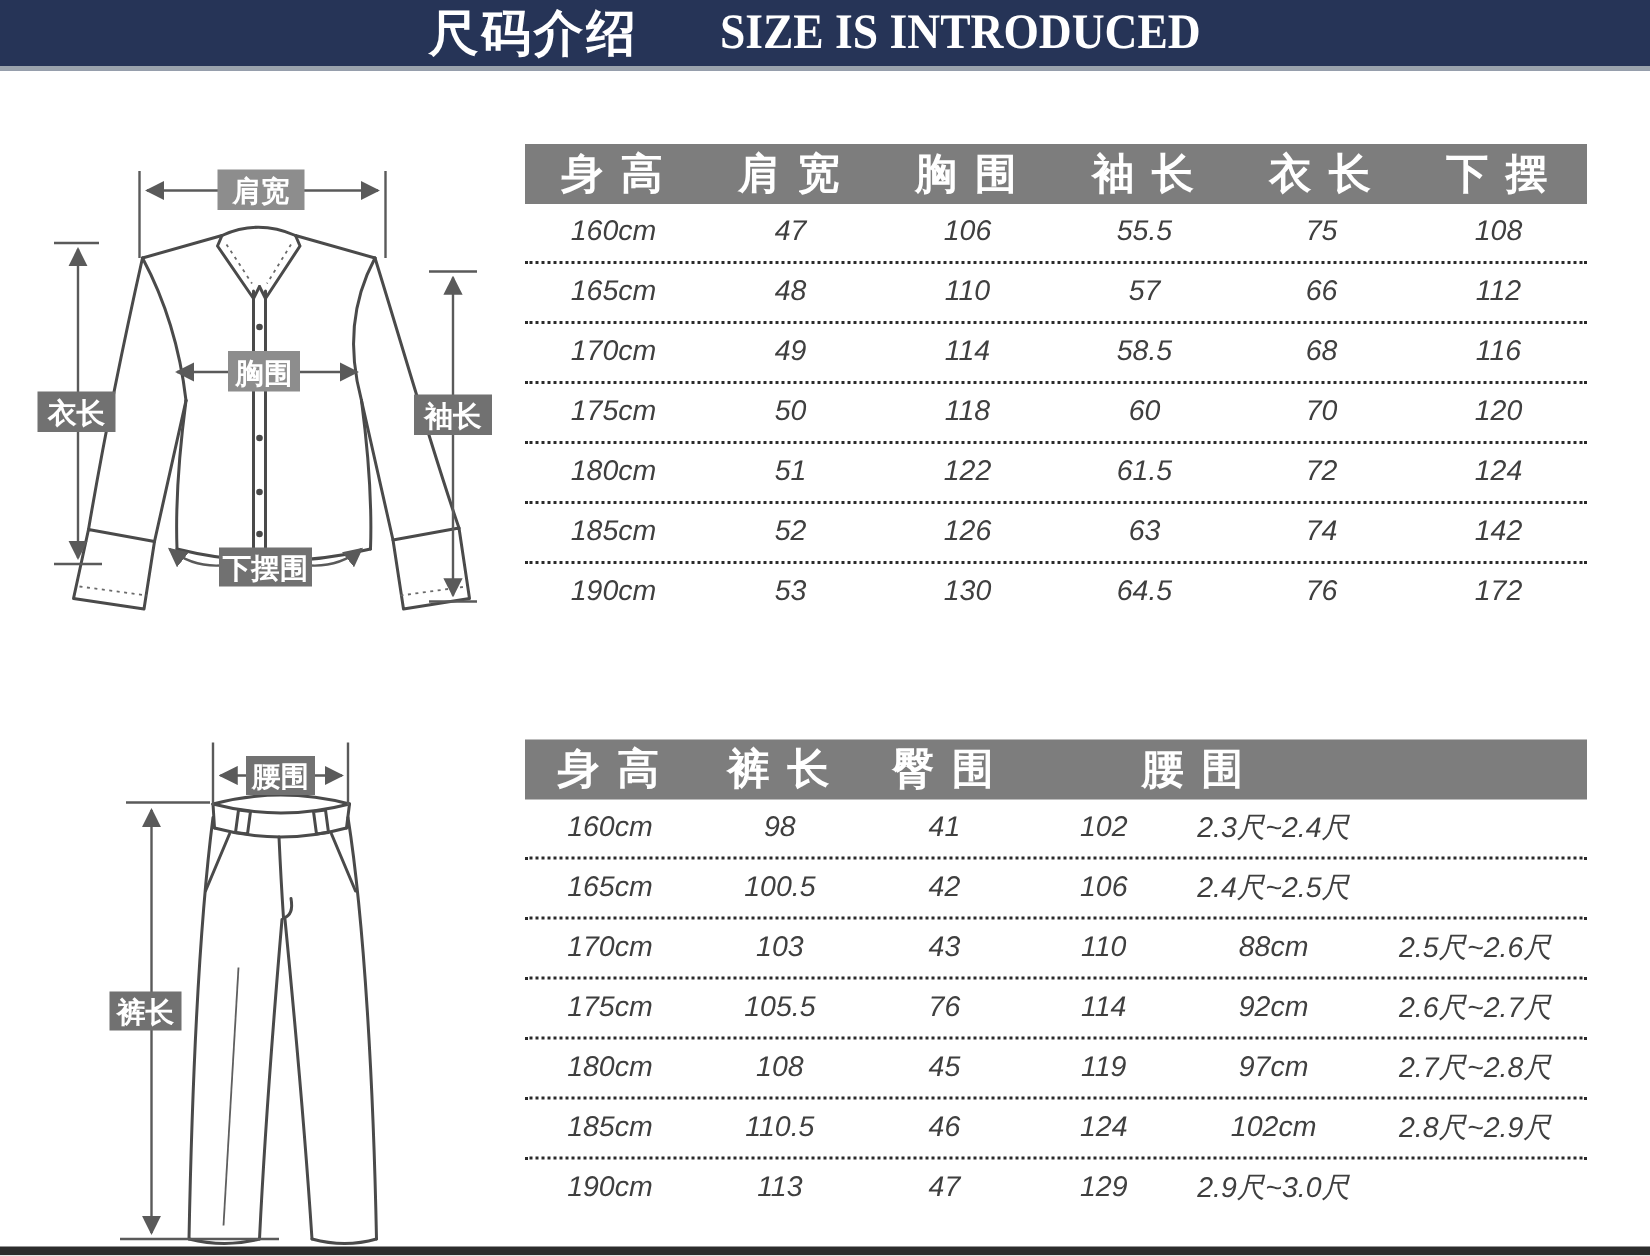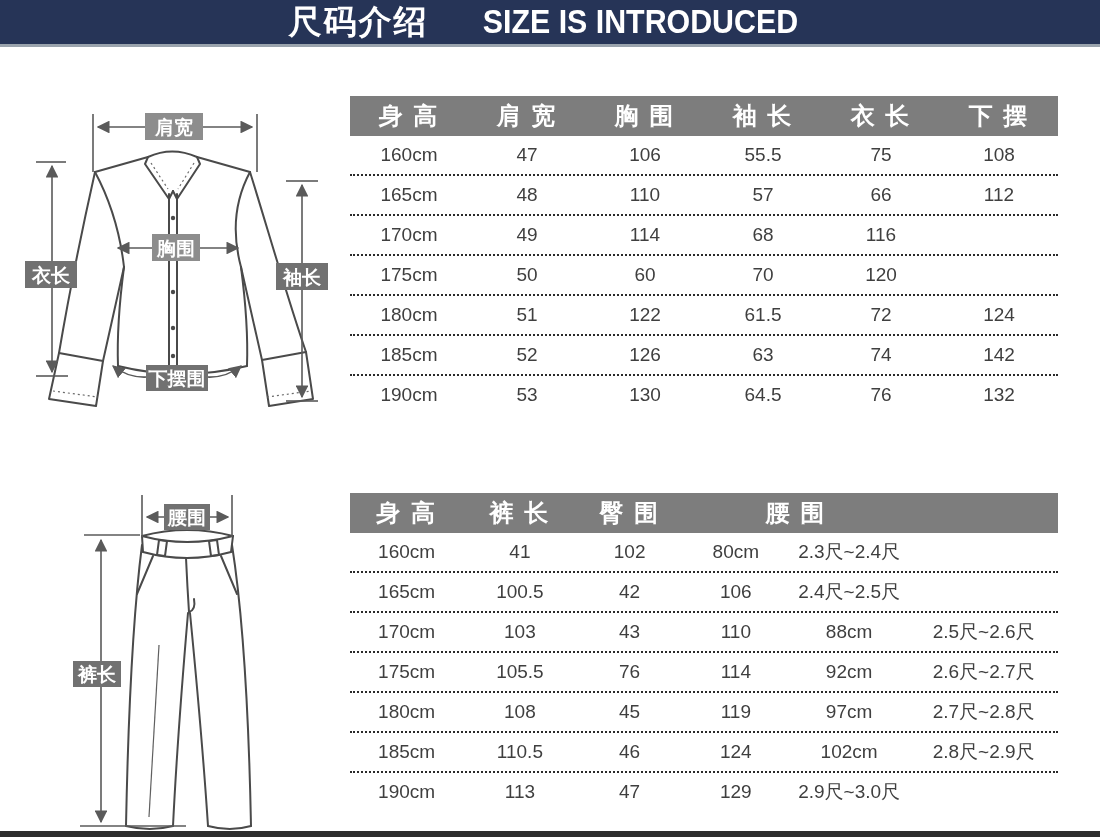--- a/index.html
+++ b/index.html
@@ -1,32 +1,32 @@
 <!DOCTYPE html>
 <html><head>
 <meta charset="utf-8">
 <style>
   html,body{margin:0;padding:0;background:#ffffff;}
   body{font-family:"Liberation Sans","DejaVu Sans",sans-serif;}
   .page{position:relative;width:1100px;height:837px;background:#ffffff;overflow:hidden;}
 
   
   .banner{position:absolute;top:0;left:0;width:1100px;height:44px;background:#263457;
-          border-bottom:3px solid #9aa3ad;display:flex;align-items:center;justify-content:center;gap:40px;}
+          border-bottom:3px solid #9aa3ad;display:flex;align-items:center;justify-content:center;gap:40px;font-family:Liberation Serif, serif;}
   .banner .zh{color:#ffffff;font-size:33px;font-weight:bold;letter-spacing:2px;}
   .banner .en{color:#ffffff;font-size:33px;font-weight:bold;letter-spacing:0px;transform:scaleX(.92);}
 
   
   .sizetable{position:absolute;left:350px;width:708px;}
   .table1{top:96px;--cols:repeat(6,1fr);}
   .table2{top:493px;--cols:16% 16% 15% 15% 17% 21%;}
   .t-head{display:grid;grid-template-columns:var(--cols);background:#7d7d7d;height:40px;}
   .t-hcell{display:flex;align-items:center;justify-content:center;color:#ffffff;
-           font-size:24px;font-weight:bold;letter-spacing:2px;}
-  .t-row{display:grid;grid-template-columns:var(--cols);height:38px;border-bottom:2px dotted #2a2a2a;}
+           font-size:28px;font-weight:bold;letter-spacing:2px;}
+  .t-row{display:grid;grid-template-columns:var(--cols);height:38px;border-bottom:2px dotted #2a2a2a;font-style:italic;}
   .t-row:last-child{border-bottom:none;}
   .t-cell{display:flex;align-items:center;justify-content:center;color:#3f3f3f;font-size:19px;}
 
   
   .fig{position:absolute;left:0;}
   #shirt-fig{top:60px;width:345px;height:365px;}
   #pants-fig{top:465px;width:345px;height:368px;}
   .badge-label{fill:#ffffff;font-weight:bold;font-size:19px;text-anchor:middle;
                font-family:"Liberation Sans","DejaVu Sans",sans-serif;}
 
@@ -141,26 +141,28 @@
           <div class="t-cell">48</div>
           <div class="t-cell">110</div>
           <div class="t-cell">57</div>
           <div class="t-cell">66</div>
           <div class="t-cell">112</div>
         </div>
         <div class="t-row">
           <div class="t-cell">170cm</div>
           <div class="t-cell">49</div>
           <div class="t-cell">114</div>
+          <div class="t-cell">58.5</div>
           <div class="t-cell">68</div>
           <div class="t-cell">116</div>
         </div>
         <div class="t-row">
           <div class="t-cell">175cm</div>
           <div class="t-cell">50</div>
+          <div class="t-cell">118</div>
           <div class="t-cell">60</div>
           <div class="t-cell">70</div>
           <div class="t-cell">120</div>
         </div>
         <div class="t-row">
           <div class="t-cell">180cm</div>
           <div class="t-cell">51</div>
           <div class="t-cell">122</div>
           <div class="t-cell">61.5</div>
           <div class="t-cell">72</div>
@@ -173,21 +175,21 @@
           <div class="t-cell">63</div>
           <div class="t-cell">74</div>
           <div class="t-cell">142</div>
         </div>
         <div class="t-row">
           <div class="t-cell">190cm</div>
           <div class="t-cell">53</div>
           <div class="t-cell">130</div>
           <div class="t-cell">64.5</div>
           <div class="t-cell">76</div>
-          <div class="t-cell">132</div>
+          <div class="t-cell">172</div>
         </div>
       </div>
   </div>
 
   <svg id="pants-fig" class="fig" viewBox="0 0 345 368">
     <defs>
       <marker id="ah2" viewBox="0 0 10 10" refX="9" refY="5" markerWidth="8" markerHeight="8" orient="auto-start-reverse">
         <path d="M0,0 L10,5 L0,10 Z" fill="#5a5a5a"></path>
       </marker>
     </defs>
@@ -234,23 +236,23 @@
   <div id="table-bottom" class="sizetable table2">
     <div class="t-head">
         <div class="t-hcell">身 高</div>
         <div class="t-hcell">裤 长</div>
         <div class="t-hcell">臀 围</div>
         <div class="t-hcell" style="grid-column: span 2;">腰 围</div>
       </div>
     <div class="t-body">
         <div class="t-row">
           <div class="t-cell">160cm</div>
+          <div class="t-cell">98</div>
           <div class="t-cell">41</div>
           <div class="t-cell">102</div>
-          <div class="t-cell">80cm</div>
           <div class="t-cell">2.3尺~2.4尺</div>
         </div>
         <div class="t-row">
           <div class="t-cell">165cm</div>
           <div class="t-cell">100.5</div>
           <div class="t-cell">42</div>
           <div class="t-cell">106</div>
           <div class="t-cell">2.4尺~2.5尺</div>
         </div>
         <div class="t-row">

